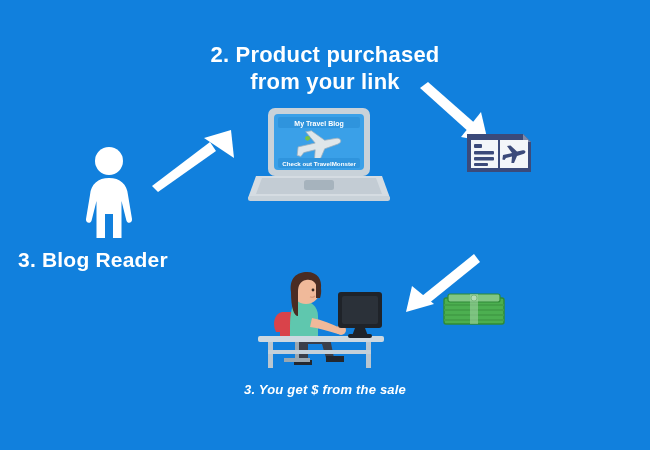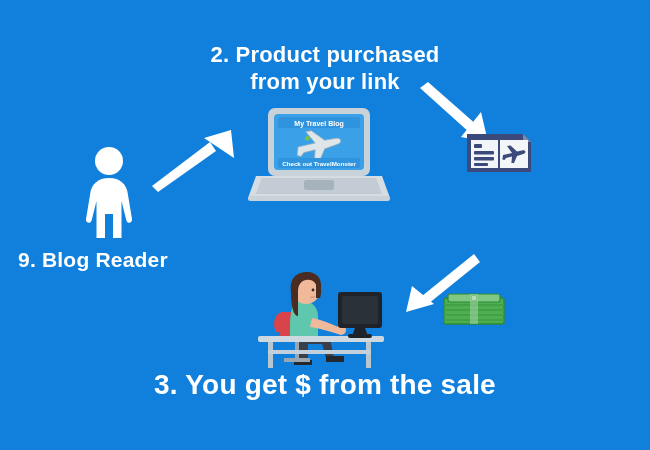--- a/index.html
+++ b/index.html
@@ -32,22 +32,23 @@
     font-size: 22px;
   }
   #label-step1 {
     left: 18px;
     top: 247px;
     font-size: 21px;
     text-align: left;
   }
   #label-step3 {
     left: 0; right: 0;
-    top: 368px;
-    font-size: 28px;
+    top: 382px;
+    font-size: 13px;
+    font-style: italic;
   }
   .node {
     position: absolute;
   }
   
   #blog-reader {
     left: 78px;
     top: 145px;
     width: 62px;
     height: 95px;
@@ -94,21 +95,21 @@
 
   svg { display: block; overflow: visible; }
 </style>
 </head>
 <body>
 
 <div id="canvas">
 
   <div class="label" id="label-step2">2. Product purchased<br>from your link</div>
 
-  <div class="label" id="label-step1">9. Blog Reader</div>
+  <div class="label" id="label-step1">3. Blog Reader</div>
 
   <div class="label" id="label-step3">3. You get $ from the sale</div>
 
   <div class="node" id="blog-reader">
     <svg width="62" height="95" viewBox="0 0 62 95">
       <circle cx="31" cy="16" r="14" fill="#ffffff"></circle>
       <path d="M31 33 C20 33 13 39 12 50 L8 74 C7.4 78 12.5 79.4 13.6 75.4 L18.5 56 L18.5 93 L27 93 L27 69 L35 69 L35 93 L43.5 93 L43.5 56 L48.4 75.4 C49.5 79.4 54.6 78 54 74 L50 50 C49 39 42 33 31 33 Z" fill="#ffffff"></path>
     </svg>
   </div>
 

